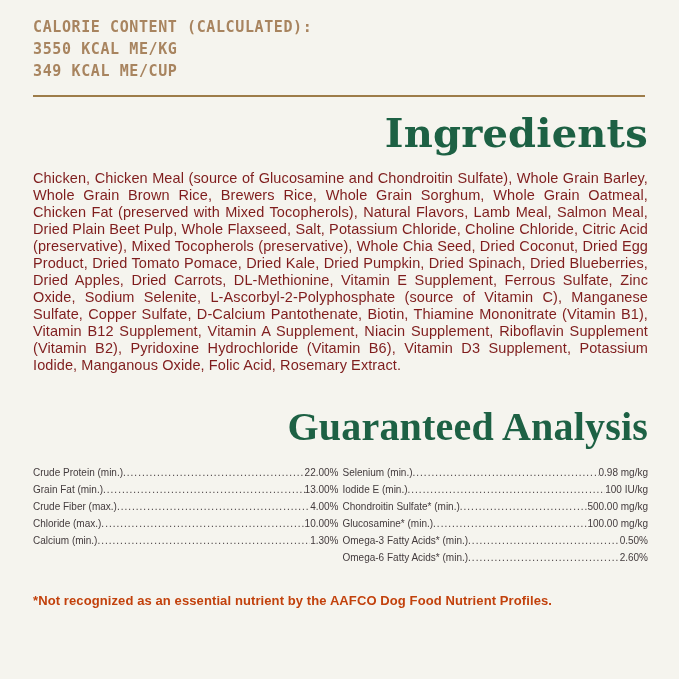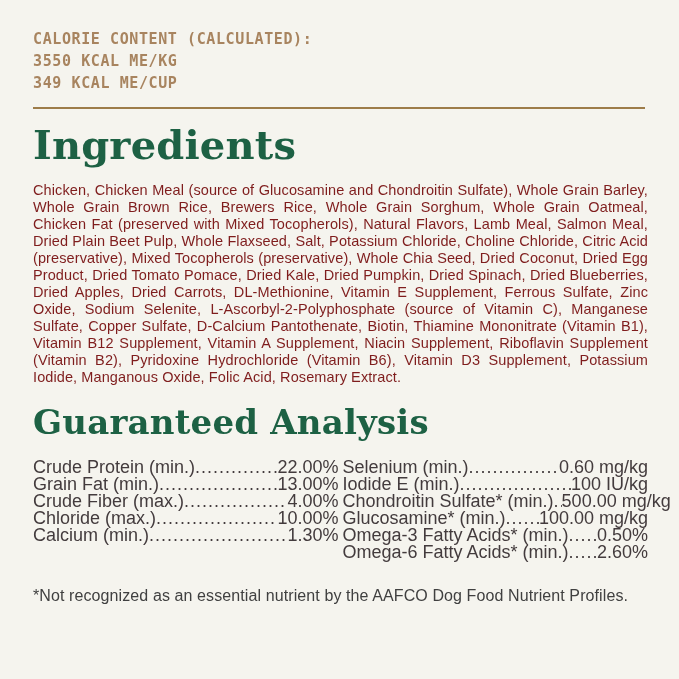--- a/index.html
+++ b/index.html
@@ -5,21 +5,21 @@
   * { margin: 0; padding: 0; box-sizing: border-box; }
   html, body { background: #e9e7e1; }
   .page {
     position: relative;
     width: 679px;
     height: 679px;
     margin: 0 auto;
     background: #f5f4ee;
     font-family: "Liberation Sans", sans-serif;
     color: #433b3d;
-    padding: 28px 31px 0 33px;
+    padding: 16px 31px 0 33px;
     overflow: hidden;
   }
   
   .calorie {
     font-family: "DejaVu Sans Mono", monospace;
     font-weight: bold;
     font-size: 15px;
     letter-spacing: 0.6px;
     line-height: 22px;
     color: #a8845f;
@@ -29,64 +29,65 @@
     height: 2px;
     width: 612px;
     background: #9d7c49;
   }
   
   .heading {
     font-family: "DejaVu Serif", "Liberation Serif", serif;
     font-weight: bold;
     color: #1d6144;
     letter-spacing: 0.2px;
+    text-align: right;
   }
   h1.heading { font-size: 40px; line-height: 44px; margin-top: 14px; }
-  h2.heading { font-size: 34px; line-height: 42px; margin-top: 15px; }
+  h2.heading { font-size: 40px; line-height: 42px; margin-top: 32px; font-family: Liberation Serif, serif; }
   
   .ingredients-text {
     margin-top: 15px;
     font-size: 14.5px;
     line-height: 17px;
     font-weight: 500;
     letter-spacing: 0.1px;
     text-align: justify;
     color: #7f1d1d;
   }
   
   .analysis {
     margin-top: 16px;
     display: grid;
     grid-template-columns: 1fr 1fr;
     column-gap: 4px;
-    font-size: 18px;
+    font-size: 10px;
     line-height: 17px;
     font-weight: 500;
   }
   .analysis-col { min-width: 0; }
   .analysis-row { display: flex; align-items: baseline; white-space: nowrap; }
   .analysis-row .leader {
     flex: 1 1 auto;
     min-width: 8px;
     overflow: hidden;
     white-space: nowrap;
   }
   .analysis-row .leader::after {
     content: "................................................................................";
     letter-spacing: 1px;
   }
   .analysis-row .value { flex: 0 0 auto; }
   
   .footnote {
     margin-top: 26px;
-    font-size: 16px;
+    font-size: 13px;
     line-height: 18px;
-    font-weight: 400;
+    font-weight: 700;
     letter-spacing: 0.1px;
-    color: #404040;
+    color: #c2410c;
   }
 </style>
 </head>
 <body>
 
 <div class="page">
 
   <div class="calorie">
     <div>CALORIE CONTENT (CALCULATED):</div>
     <div>3550 KCAL ME/KG</div>
@@ -126,21 +127,21 @@
       <div class="analysis-row">
         <span class="label">Calcium (min.)</span>
           <span class="leader"></span>
           <span class="value">1.30%</span>
       </div>
     </div>
     <div class="analysis-col">
       <div class="analysis-row">
         <span class="label">Selenium (min.)</span>
           <span class="leader"></span>
-          <span class="value"> 0.60 mg/kg</span>
+          <span class="value"> 0.98 mg/kg</span>
       </div>
       <div class="analysis-row">
         <span class="label">Iodide E (min.)</span>
           <span class="leader"></span>
           <span class="value">100 IU/kg</span>
       </div>
       <div class="analysis-row">
         <span class="label">Chondroitin Sulfate* (min.)</span>
           <span class="leader"></span>
           <span class="value">500.00 mg/kg</span>

